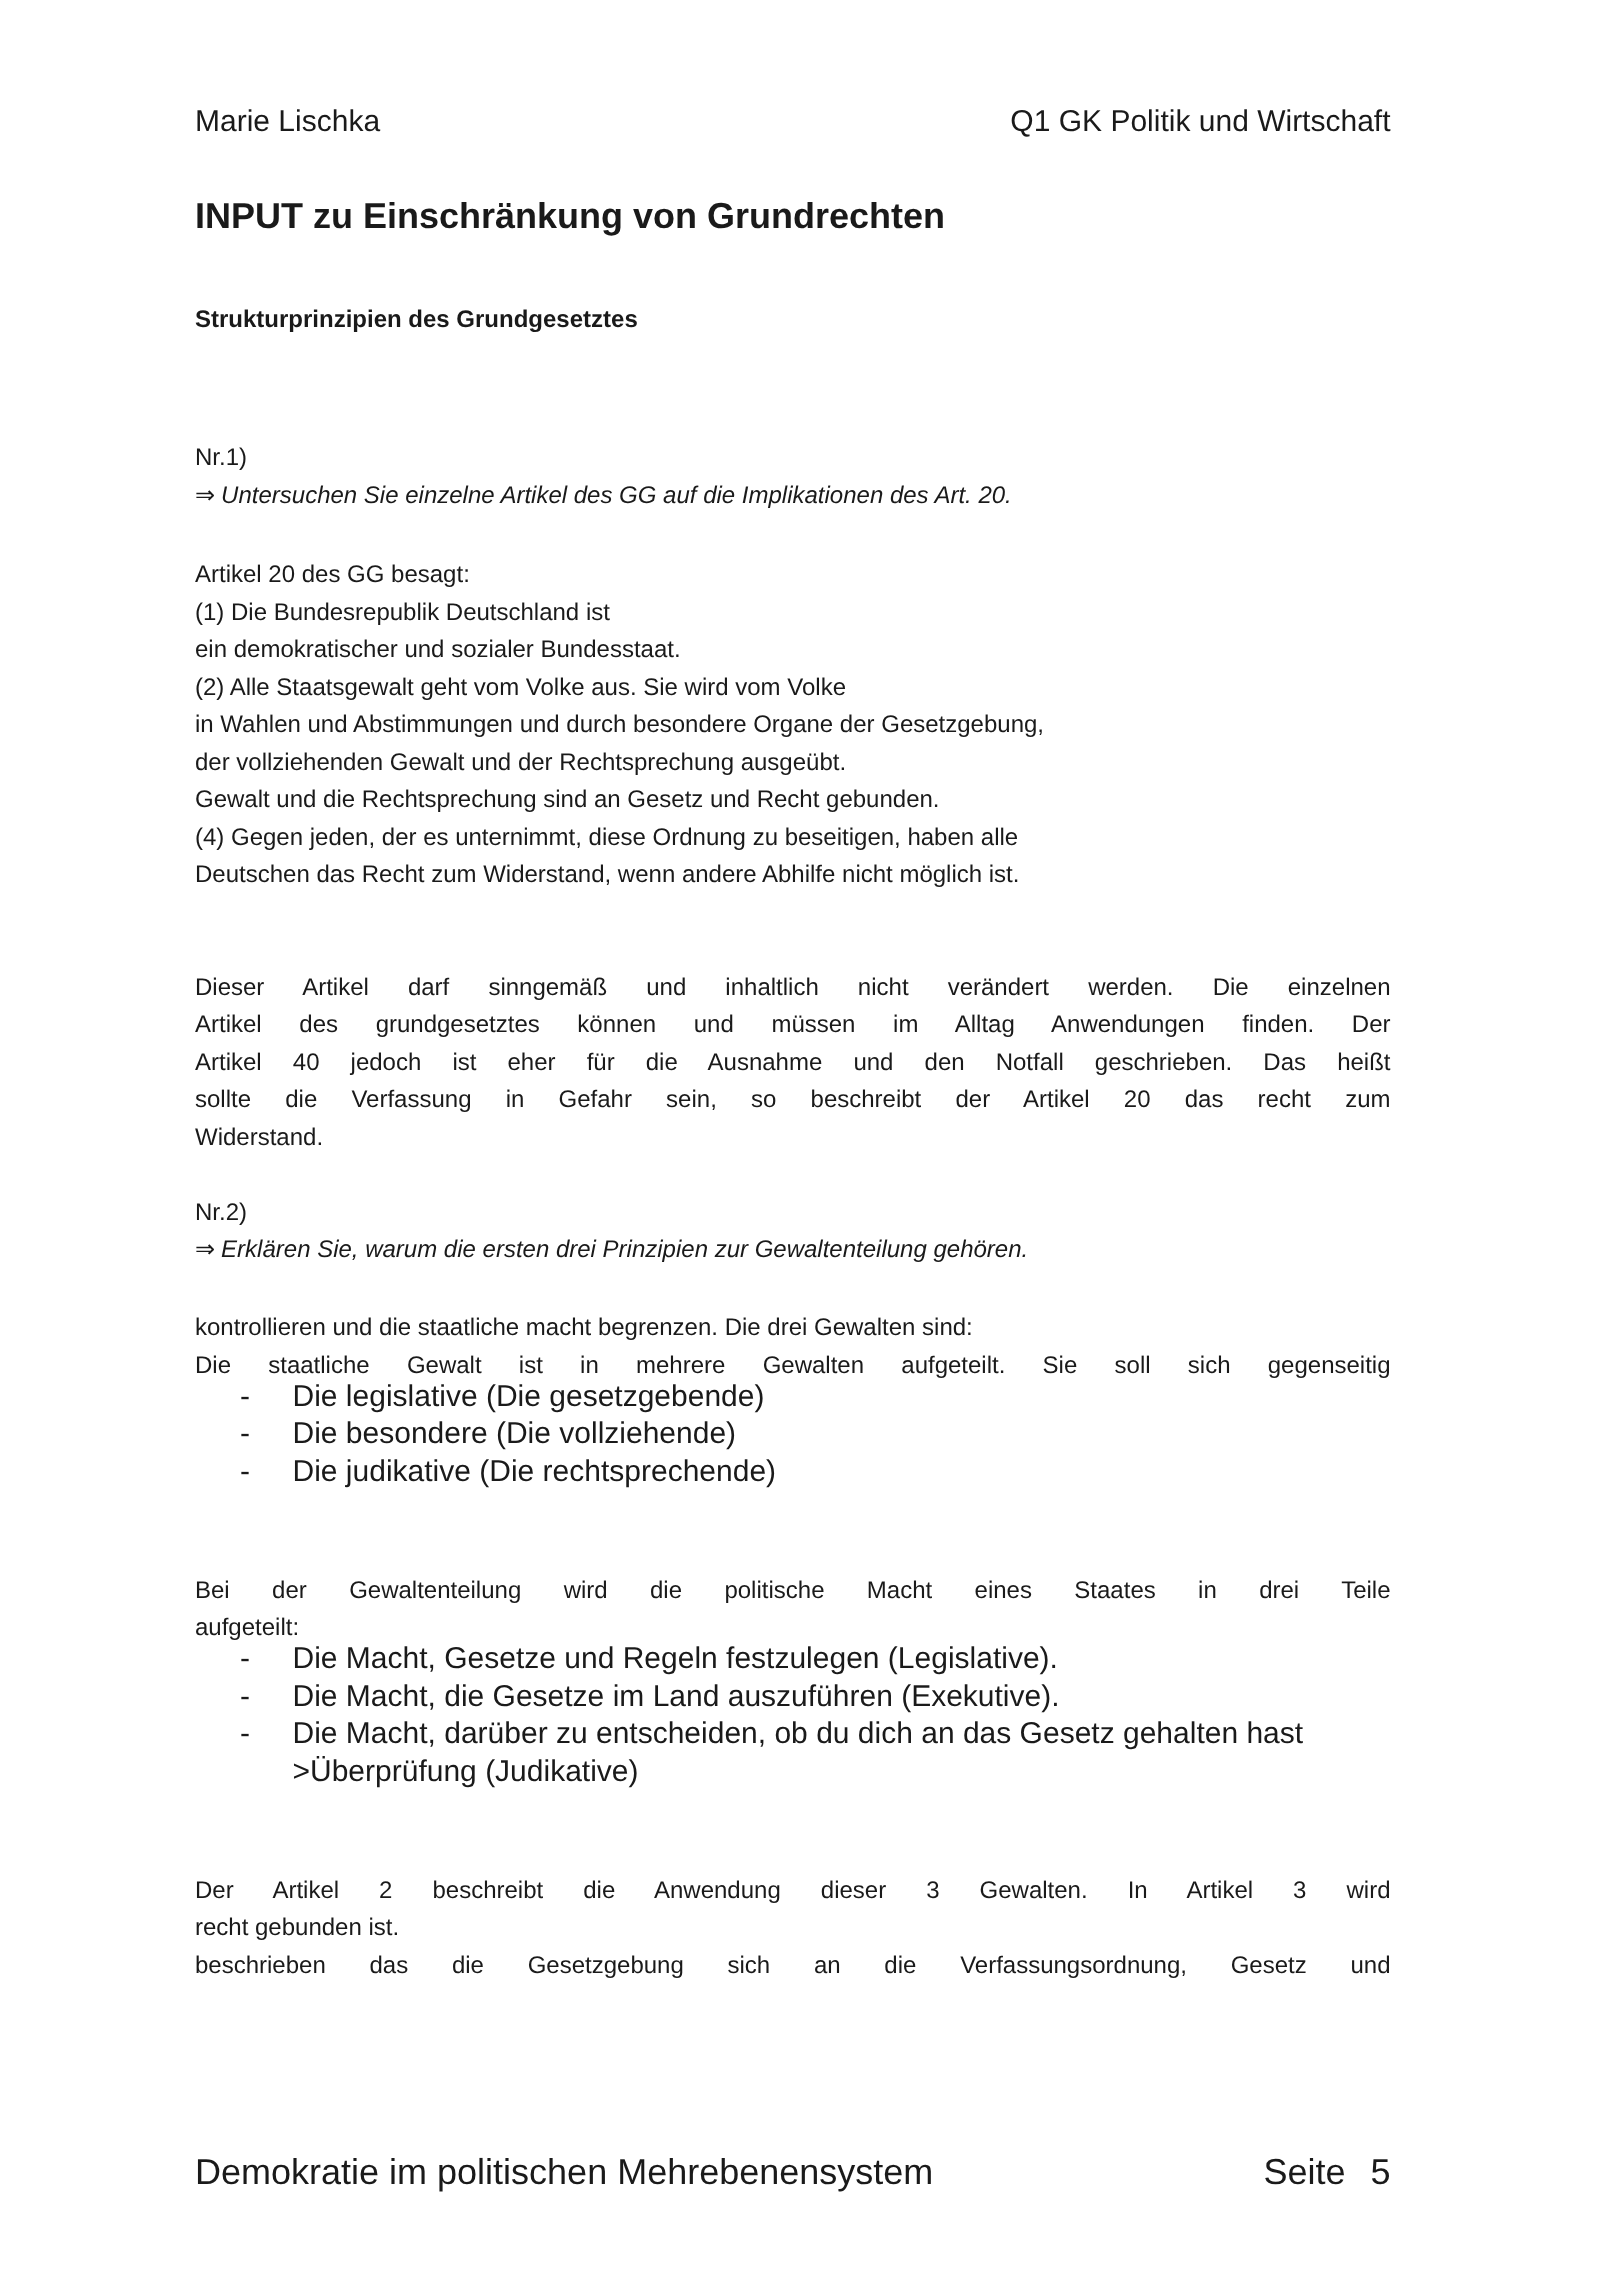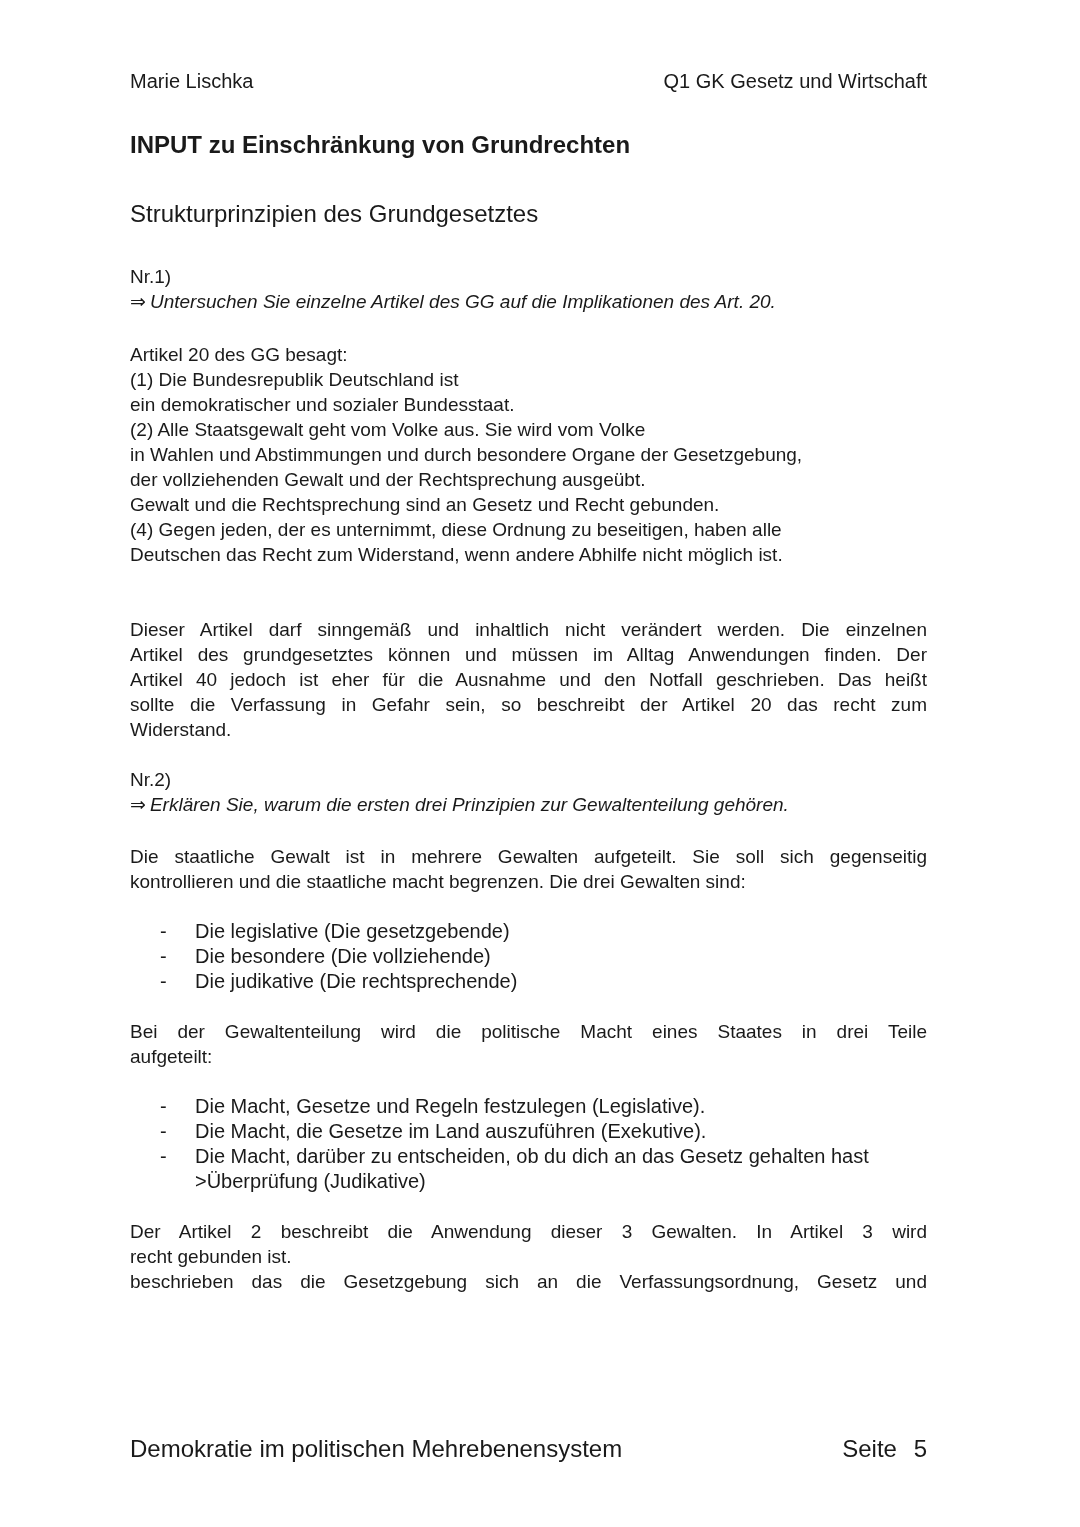--- a/index.html
+++ b/index.html
@@ -35,30 +35,31 @@
       left: 130px;
       top: 130px;
       font-size: 24px;
       font-weight: bold;
       line-height: 30px;
     }
     .subtitle {
       position: absolute;
       left: 130px;
       top: 201px;
-      font-size: 24px;
-      font-weight: normal;
+      font-size: 16px;
+      font-weight: bold;
       line-height: 26px;
     }
     .block {
       position: absolute;
       left: 130px;
       width: 797px;
-      font-size: 19px;
+      font-size: 16px;
       line-height: 25px;
+      margin-top: 29px;
     }
     .line { display: block; white-space: nowrap; }
     .just {
       text-align: justify;
       text-align-last: justify;
       white-space: normal;
     }
     .italic { font-style: italic; }
     .arrow { font-style: normal; margin-right: 4px; }
     .bullets {
@@ -88,21 +89,21 @@
     }
     .footer-left { left: 130px; }
     .footer-right { right: 153px; word-spacing: 10px; }
   </style>
 </head>
 <body>
 
 <div class="page">
 
   <div class="hdr hdr-left">Marie Lischka</div>
-  <div class="hdr hdr-right">Q1 GK Gesetz und Wirtschaft</div>
+  <div class="hdr hdr-right">Q1 GK Politik und Wirtschaft</div>
 
   <div class="title">INPUT zu Einschränkung von Grundrechten</div>
   <div class="subtitle">Strukturprinzipien des Grundgesetztes</div>
 
   <div class="block" style="top:264px;">
     <span class="line">Nr.1)</span>
     <span class="line italic"><span class="arrow">⇒</span><span>Untersuchen Sie einzelne Artikel des GG auf die Implikationen des Art. 20.</span></span>
   </div>
 
   <div class="block" style="top:342px;">
@@ -124,22 +125,22 @@
     <span class="line just">sollte die Verfassung in Gefahr sein, so beschreibt der Artikel 20 das recht zum</span>
     <span class="line">Widerstand.</span>
   </div>
 
   <div class="block" style="top:767px;">
     <span class="line">Nr.2)</span>
     <span class="line italic"><span class="arrow">⇒</span><span>Erklären Sie, warum die ersten drei Prinzipien zur Gewaltenteilung gehören.</span></span>
   </div>
 
   <div class="block" style="top:844px;">
+    <span class="line">kontrollieren und die staatliche macht begrenzen. Die drei Gewalten sind:</span>
     <span class="line just">Die staatliche Gewalt ist in mehrere Gewalten aufgeteilt. Sie soll sich gegenseitig</span>
-    <span class="line">kontrollieren und die staatliche macht begrenzen. Die drei Gewalten sind:</span>
   </div>
 
   <ul class="bullets" style="top:919px;">
     <li><span class="dash">-</span><span>Die legislative (Die gesetzgebende)</span></li>
     <li><span class="dash">-</span><span>Die besondere (Die vollziehende)</span></li>
     <li><span class="dash">-</span><span>Die judikative (Die rechtsprechende)</span></li>
   </ul>
 
   <div class="block" style="top:1019px;">
     <span class="line just">Bei der Gewaltenteilung wird die politische Macht eines Staates in drei Teile</span>

